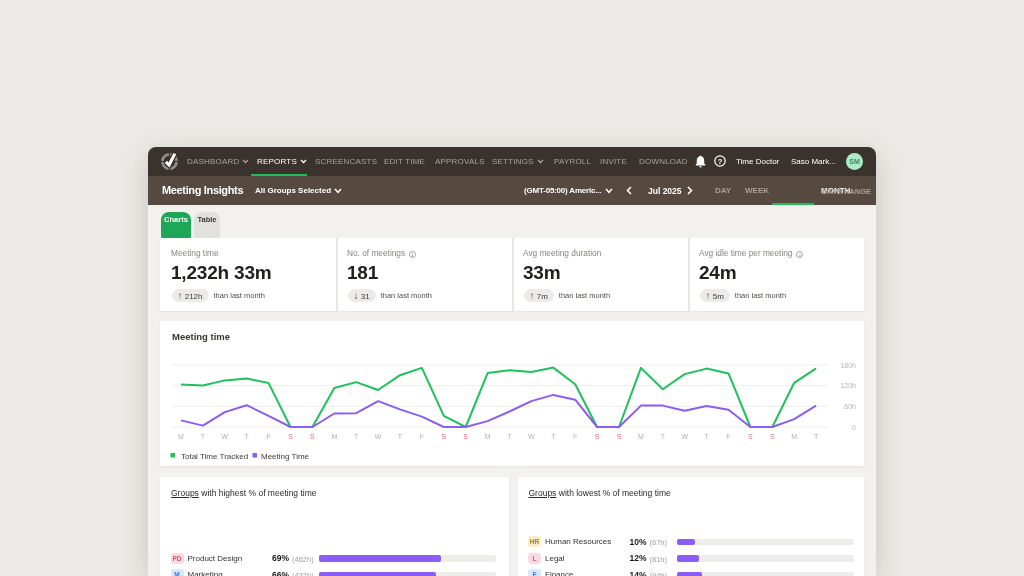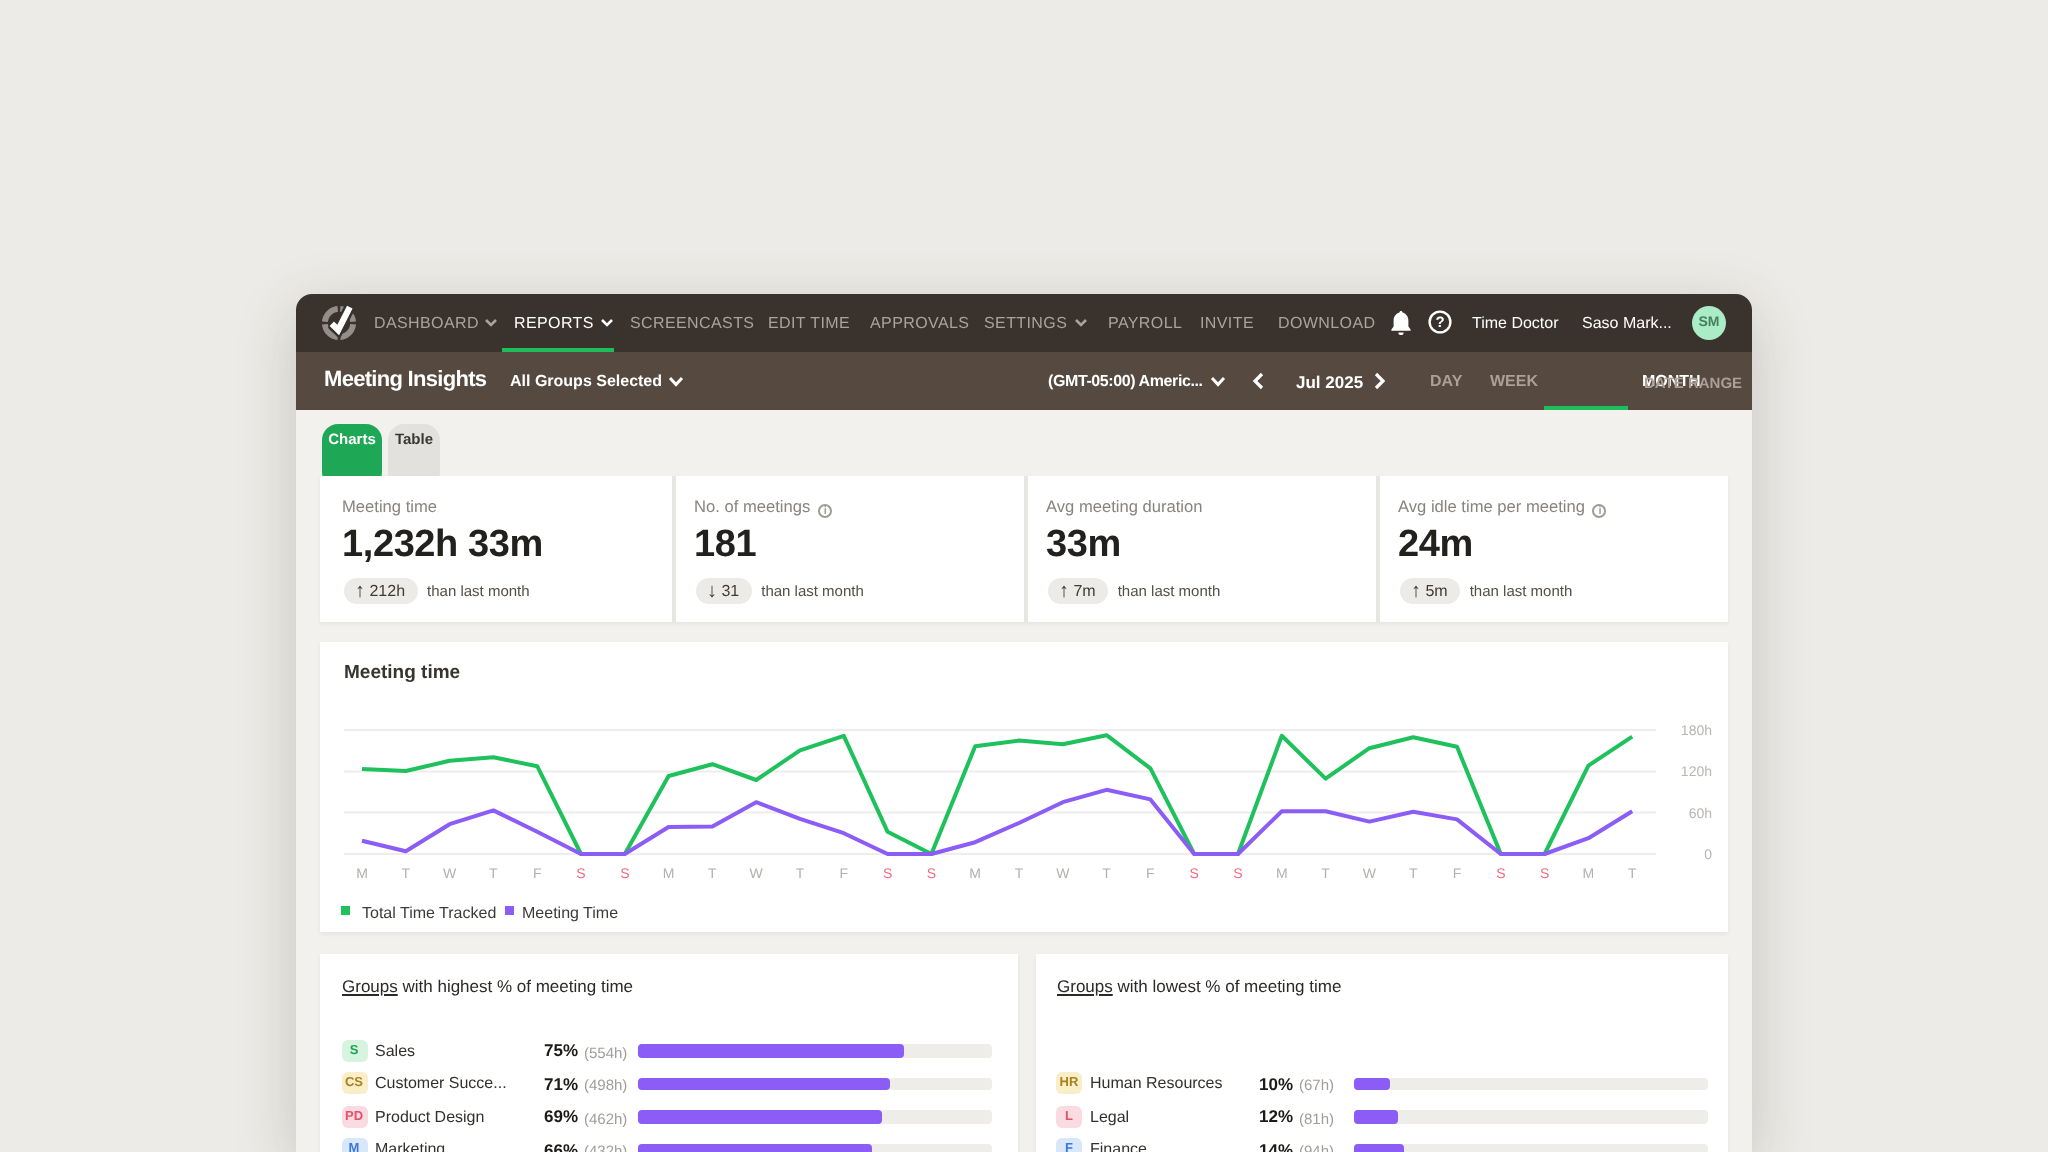--- a/index.html
+++ b/index.html
@@ -200,38 +200,20 @@
         <polyline fill="none" stroke="#1fc15c" stroke-width="2" stroke-linejoin="round" points="21.0,63.5 42.9,64.5 64.8,59.4 86.7,57.6 108.6,62.1 130.5,106.0 152.4,106.0 174.3,67.0 196.2,61.1 218.1,69.0 240.0,54.2 261.9,46.9 283.8,94.9 305.7,106.0 327.6,52.1 349.5,49.3 371.4,51.1 393.3,46.6 415.2,63.2 437.1,106.0 459.0,106.0 480.9,46.9 502.8,68.3 524.7,53.1 546.6,47.6 568.5,52.4 590.4,106.0 612.3,106.0 634.2,61.8 656.1,47.3"></polyline>
         <polyline fill="none" stroke="#8b5cf6" stroke-width="2" stroke-linejoin="round" points="21.0,99.4 42.9,104.6 64.8,91.1 86.7,84.2 108.6,94.9 130.5,106.0 152.4,106.0 174.3,92.5 196.2,92.2 218.1,80.1 240.0,88.4 261.9,95.6 283.8,106.0 305.7,106.0 327.6,100.1 349.5,90.5 371.4,80.1 393.3,73.9 415.2,78.7 437.1,106.0 459.0,106.0 480.9,84.6 502.8,84.6 524.7,89.8 546.6,84.9 568.5,88.7 590.4,106.0 612.3,106.0 634.2,98.1 656.1,84.6"></polyline>
         <rect x="10.5" y="132" width="4.5" height="4.5" fill="#1fc15c"></rect>
         <text x="21" y="138" font-size="8" fill="#3d3b38">Total Time Tracked</text>
         <rect x="92.5" y="132" width="4.5" height="4.5" fill="#8b5cf6"></rect>
         <text x="101" y="138" font-size="8" fill="#3d3b38">Meeting Time</text>
       </svg>
     </div>
     <div class="card gcard" style="left:12px;">
       <div class="hd"><u>Groups</u> with highest % of meeting time</div>
-      <div class="grow" style="top:42.5px">
-        <span class="gb bg-green">S</span>
-          <span class="gl">Sales</span>
-          <span class="gp">75%</span>
-          <span class="gh">(554h)</span>
-        <div class="gtrack">
-            <div class="gfill" style="width:132.8px"></div>
-          </div>
-      </div>
-      <div class="grow" style="top:59px">
-        <span class="gb bg-yellow">CS</span>
-          <span class="gl">Customer Succe...</span>
-          <span class="gp">71%</span>
-          <span class="gh">(498h)</span>
-        <div class="gtrack">
-            <div class="gfill" style="width:125.7px"></div>
-          </div>
-      </div>
       <div class="grow" style="top:75.5px">
         <span class="gb bg-pink">PD</span>
           <span class="gl">Product Design</span>
           <span class="gp">69%</span>
           <span class="gh">(462h)</span>
         <div class="gtrack">
             <div class="gfill" style="width:122.1px"></div>
           </div>
       </div>
       <div class="grow" style="top:92px">

